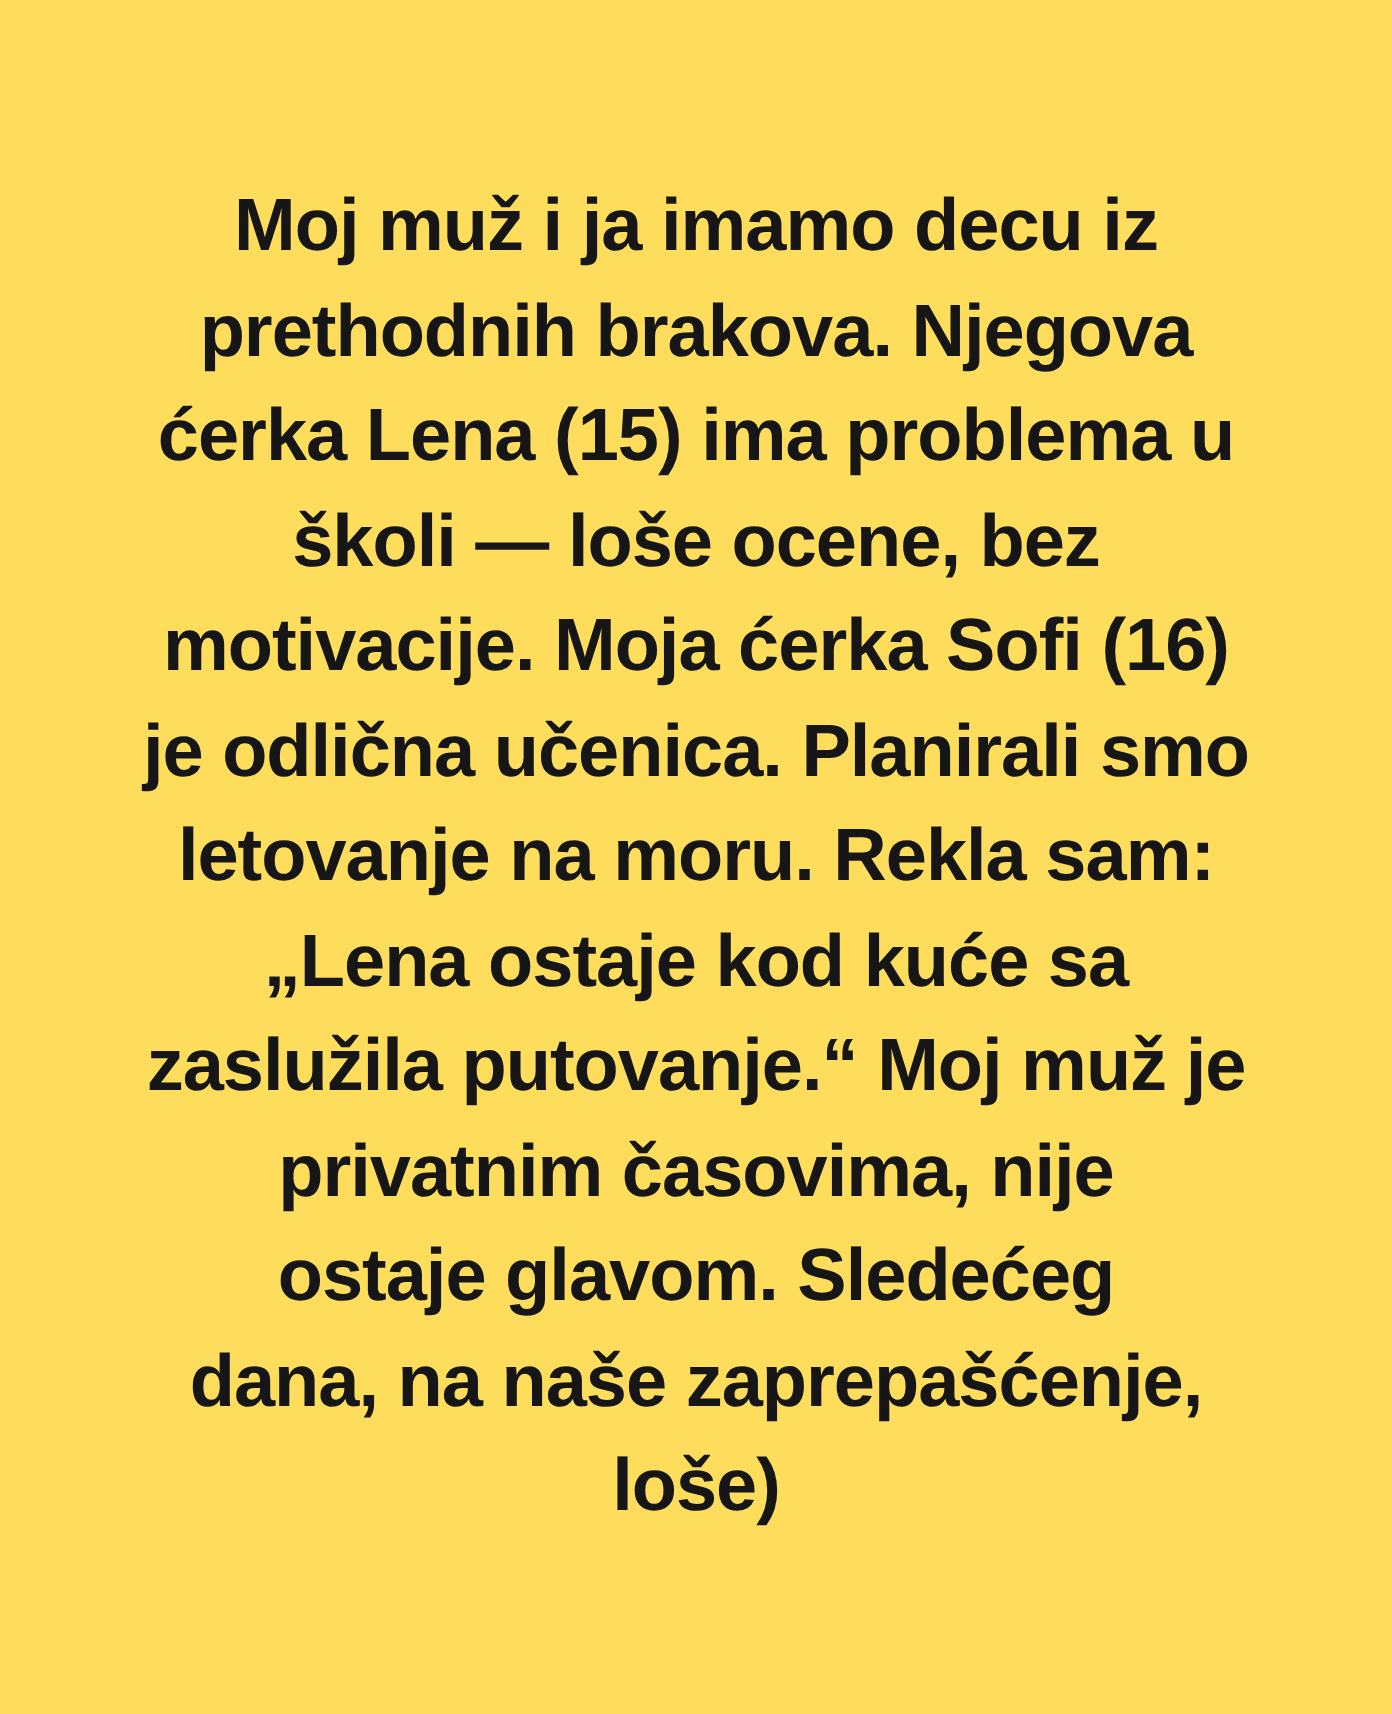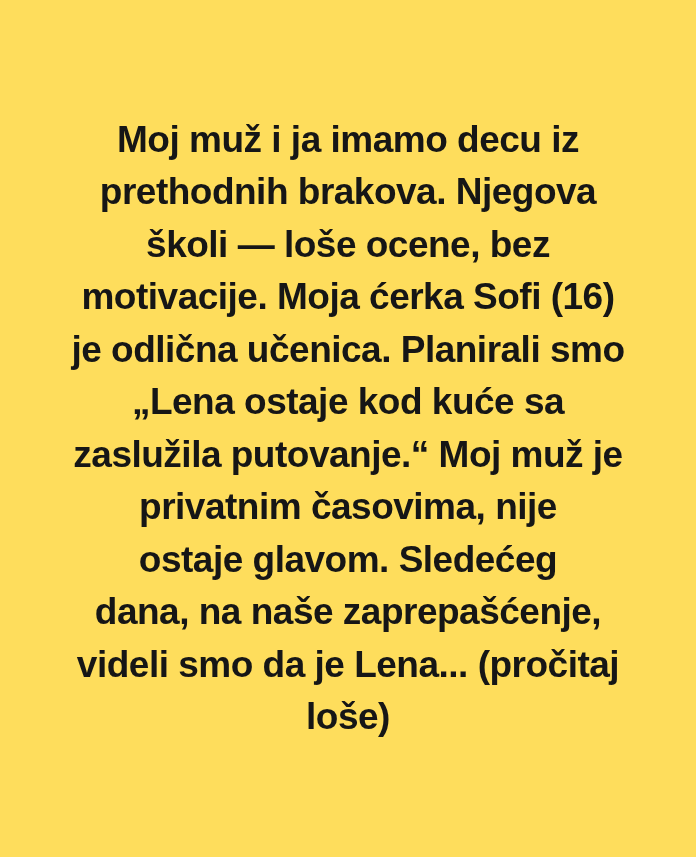--- a/index.html
+++ b/index.html
@@ -34,24 +34,25 @@
     white-space: nowrap;
   }
 </style>
 </head>
 <body>
 
 <div class="story-card">
   <div class="story-text">
     <div class="line">Moj muž i ja imamo decu iz</div>
     <div class="line">prethodnih brakova. Njegova</div>
+    <div class="line">ćerka Lena (15) ima problema u</div>
     <div class="line">školi — loše ocene, bez</div>
     <div class="line">motivacije. Moja ćerka Sofi (16)</div>
     <div class="line">je odlična učenica. Planirali smo</div>
+    <div class="line">letovanje na moru. Rekla sam:</div>
     <div class="line">„Lena ostaje kod kuće sa</div>
     <div class="line">zaslužila putovanje.“ Moj muž je</div>
     <div class="line">privatnim časovima, nije</div>
     <div class="line">ostaje glavom. Sledećeg</div>
     <div class="line">dana, na naše zaprepašćenje,</div>
-    <div class="line">videli smo da je Lena... (pročitaj</div>
     <div class="line">loše)</div>
   </div>
 </div>
 
 </body></html>

